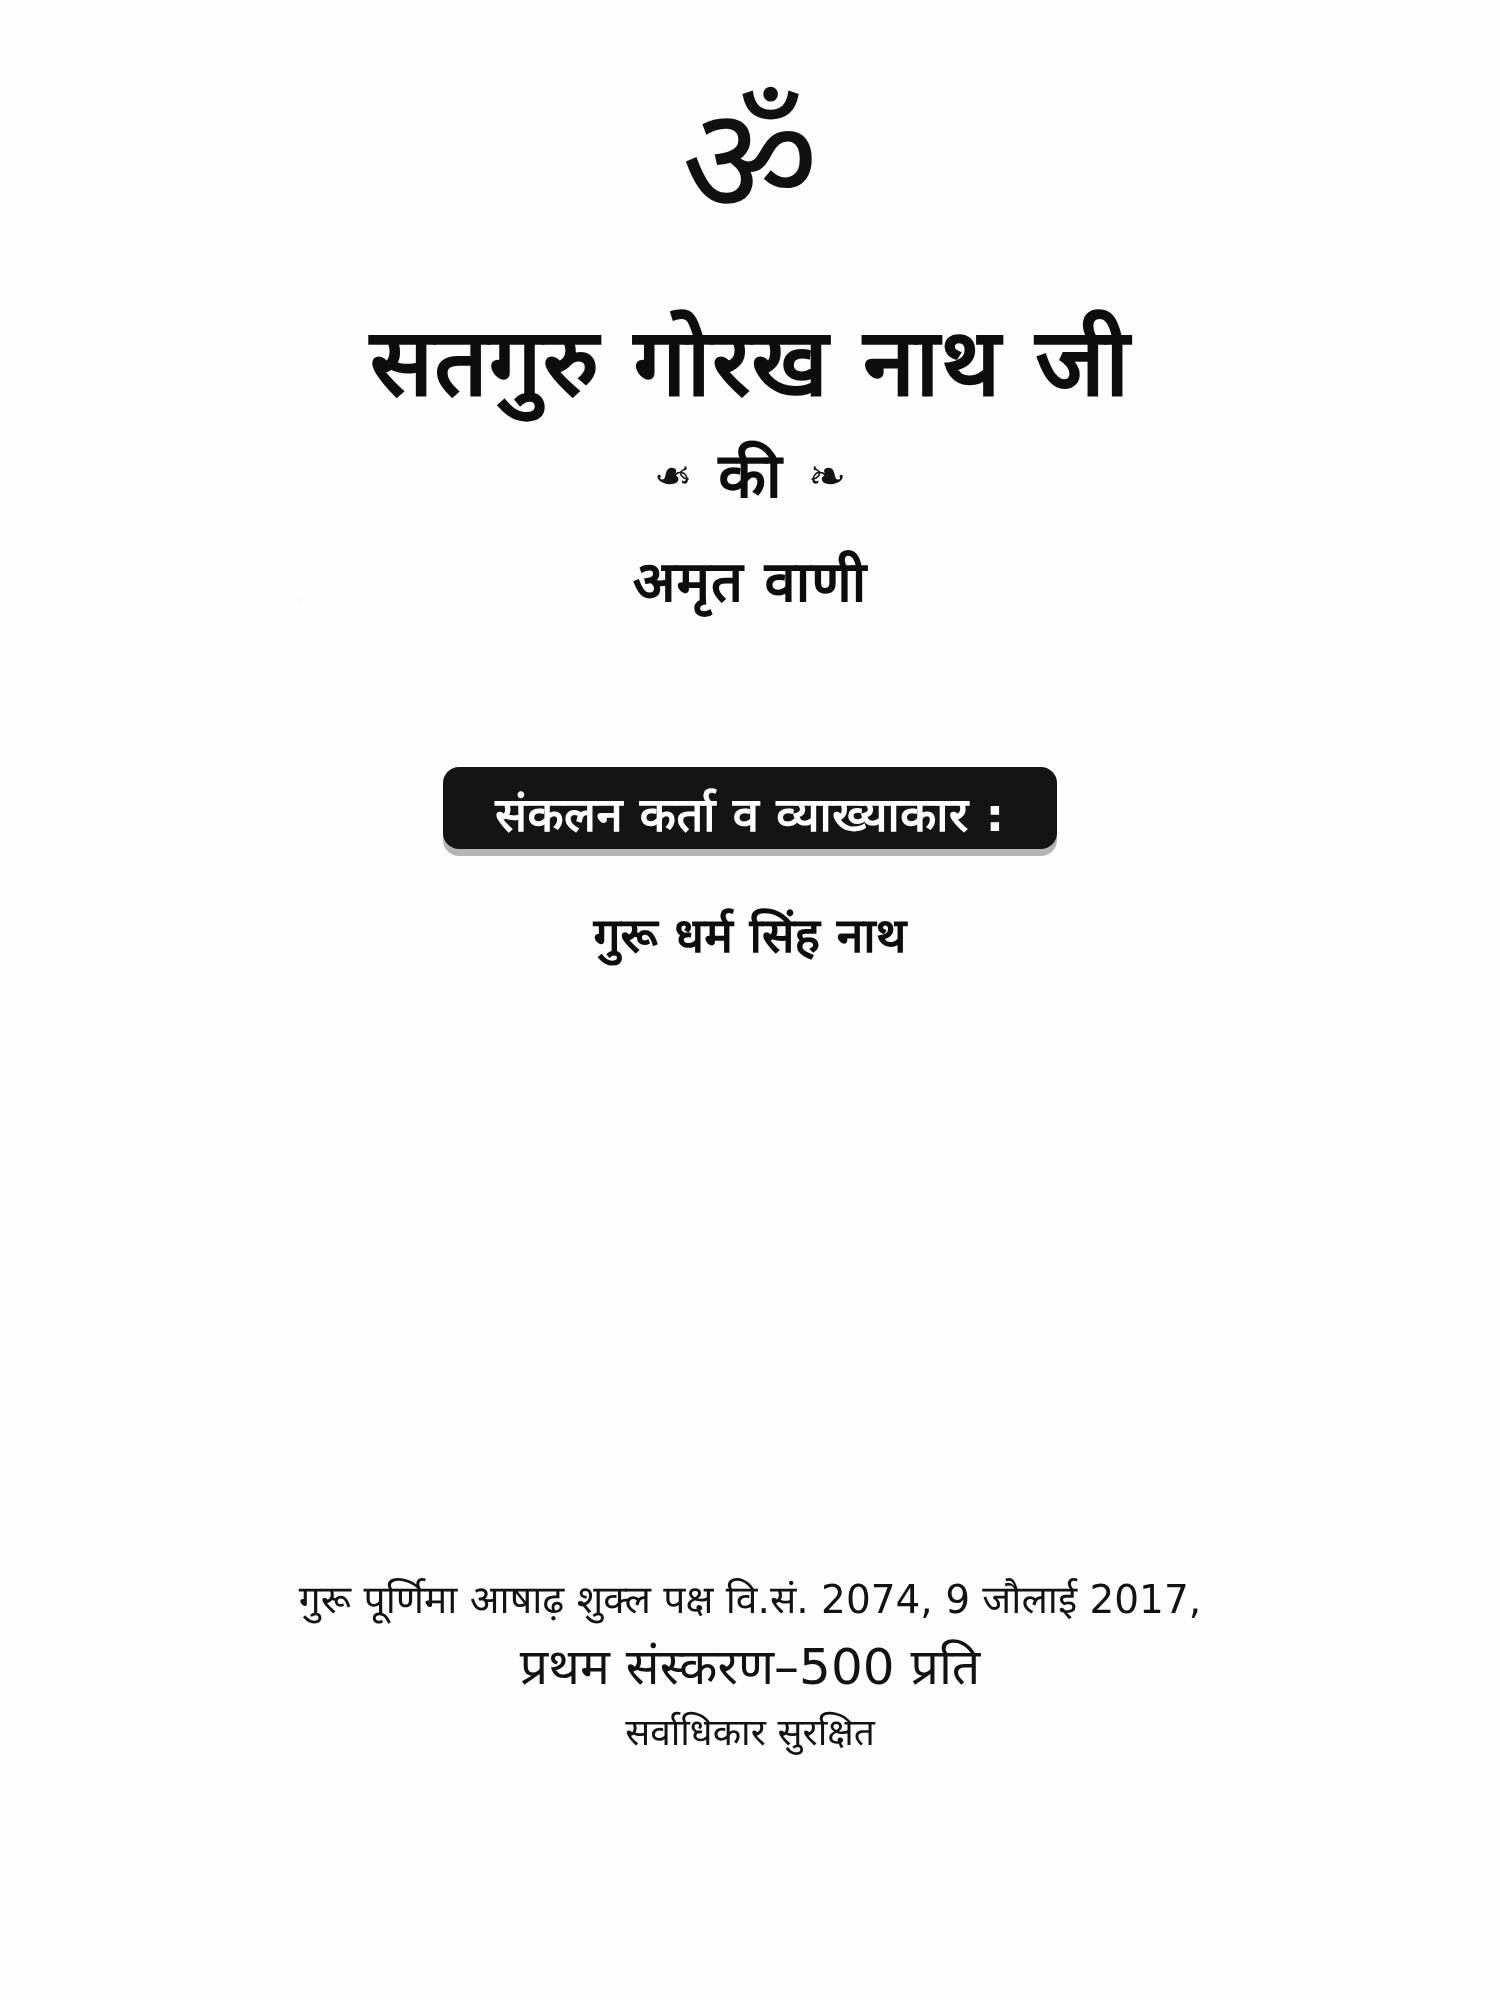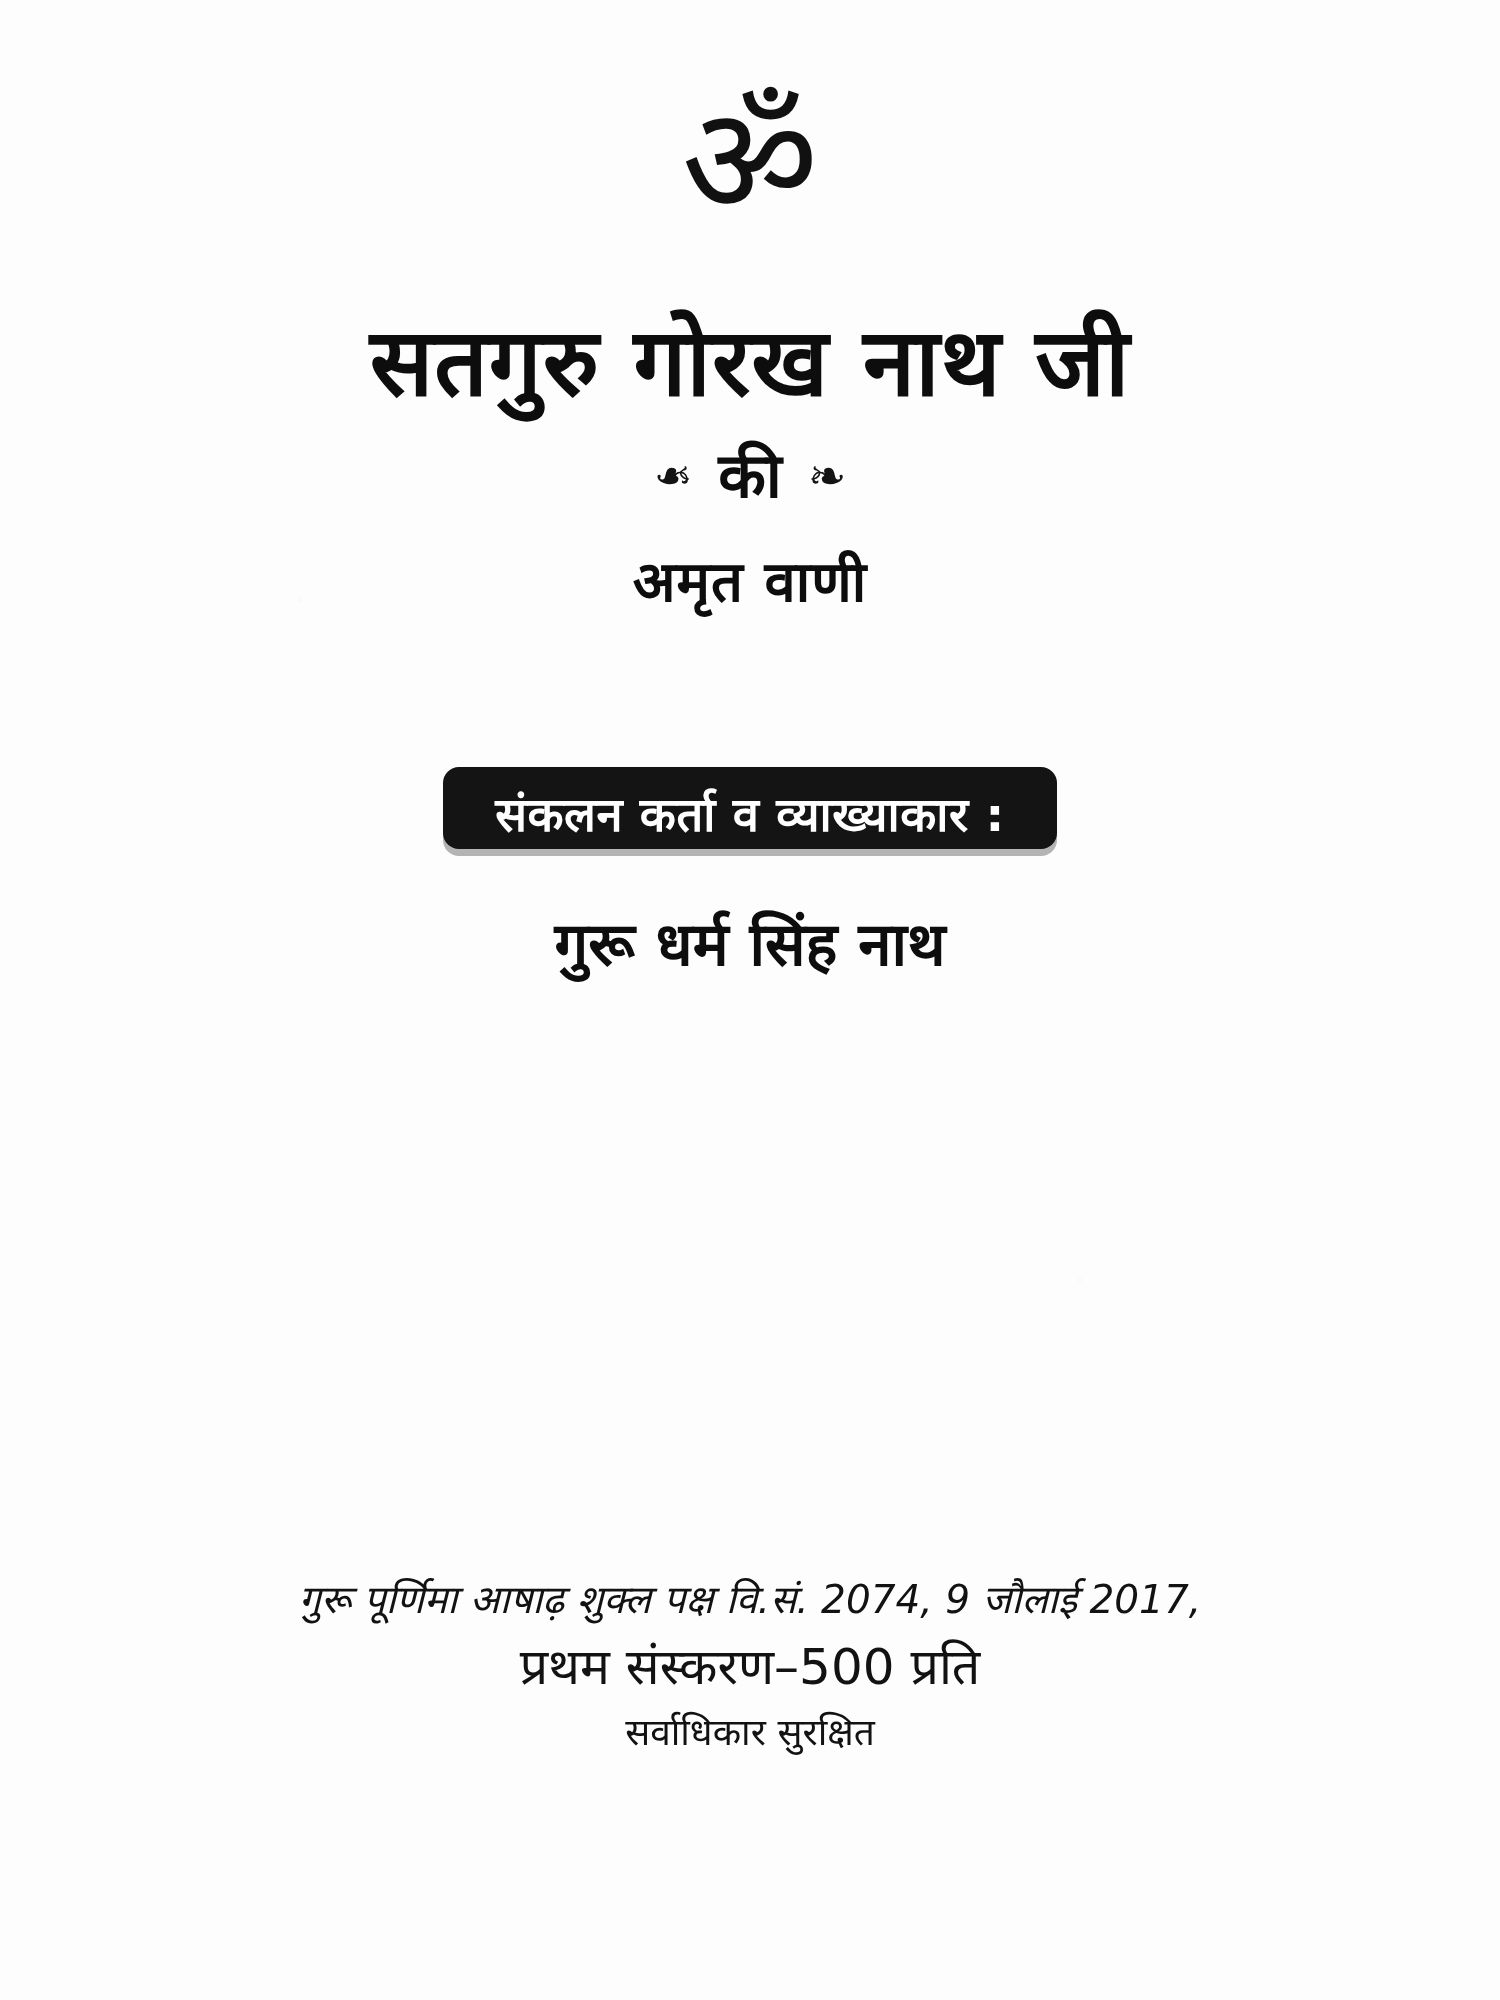--- a/index.html
+++ b/index.html
@@ -110,41 +110,41 @@
     font-size: 47px;
     font-weight: bold;
     letter-spacing: 0.5px;
     white-space: nowrap;
     box-shadow: 0 7px 0 0 rgba(120,120,120,0.55);
   }
 
   .author {
     margin-top: 52px;
     font-family: "DejaVu Sans", sans-serif;
-    font-size: 60px;
+    font-size: 48px;
     font-weight: bold;
     color: #0d0d0d;
     white-space: nowrap;
   }
 
   .footer {
     position: absolute;
     left: 0;
     right: 0;
     top: 1570px;
     text-align: center;
     font-family: "DejaVu Sans", sans-serif;
     color: #121212;
   }
   .footer-line {
     font-size: 39px;
     line-height: 1.52;
     white-space: nowrap;
   }
-  .footer-line.l1 { font-size: 39px; font-style: italic; }
+  .footer-line.l1 { font-size: 39px; }
   .footer-line.l2 { font-size: 50px; }
   .footer-line.l3 { font-size: 37px; }
 </style>
 </head>
 <body>
 
 <div class="page">
 
   <div class="content">
 

